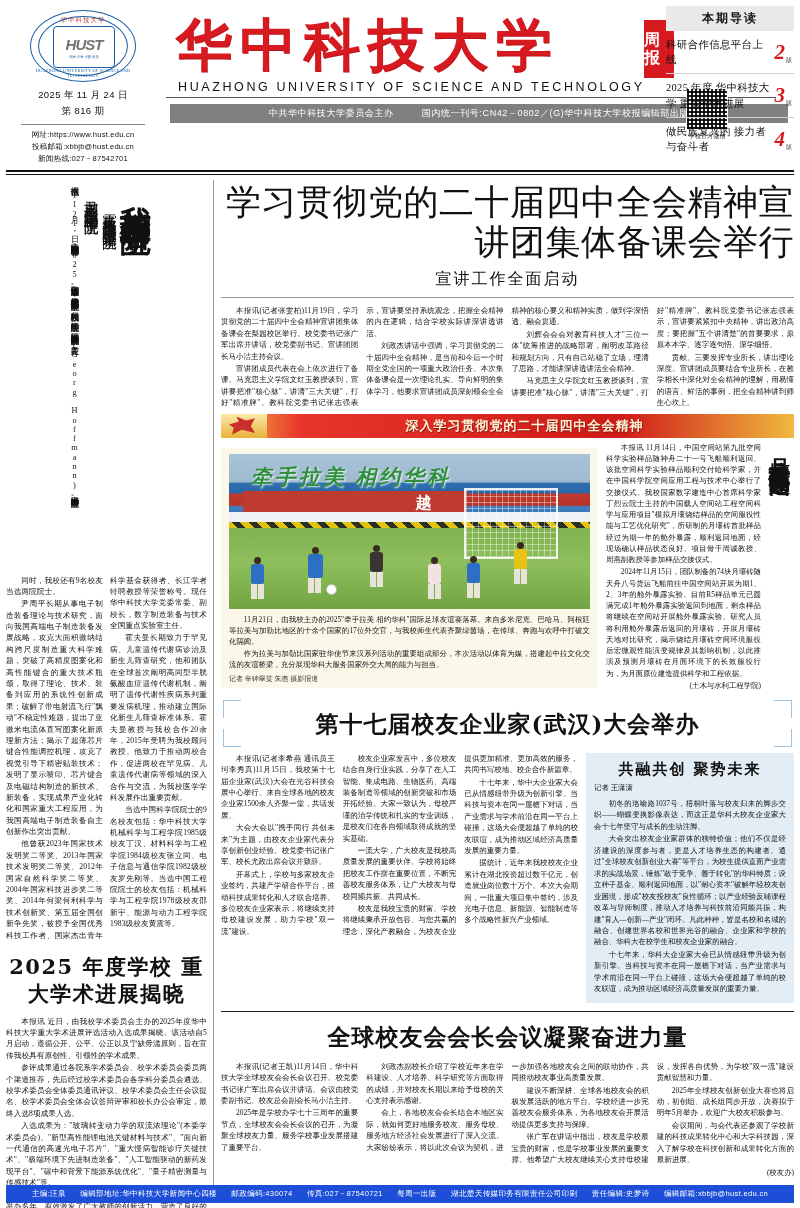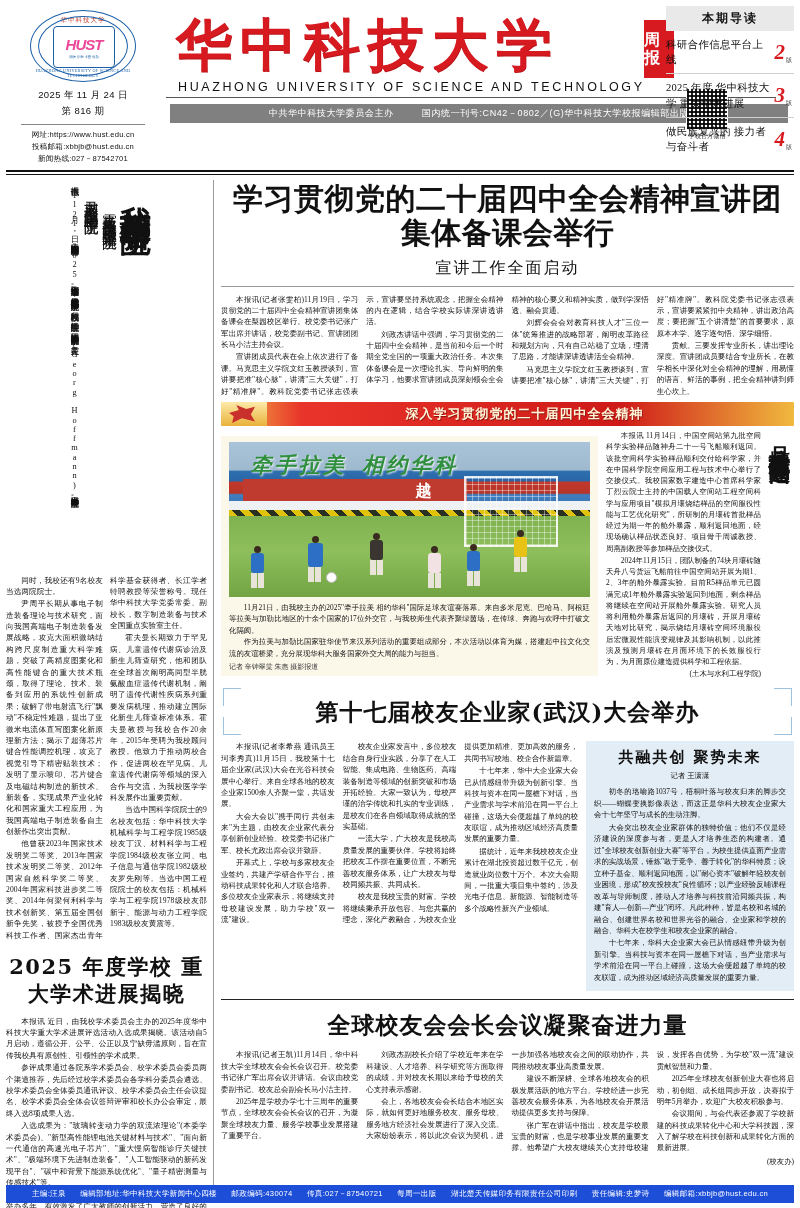--- a/index.html
+++ b/index.html
@@ -23,21 +23,21 @@
   }
   .logo-oval:after {
     content: ""; position: absolute; left: 7px; top: 5px; right: 7px; bottom: 5px;
     border: 1px solid #1a5fa8; border-radius: 50%;
   }
   .logo-inner {
     position: absolute; left: 22px; top: 15px; width: 62px; height: 42px;
     border: 1px solid #1a5fa8; border-radius: 4px; background: #fff;
     display: flex; flex-direction: column; align-items: center; justify-content: center;
   }
-  .logo-hust { font-family: "Liberation Sans", sans-serif; font-weight: bold; font-size: 15px; color: #ec4899; letter-spacing: -1px; font-style: italic; }
+  .logo-hust { font-family: "Liberation Sans", sans-serif; font-weight: bold; font-size: 15px; color: #737373; letter-spacing: -1px; font-style: italic; }
   .logo-sub { font-size: 3.4px; color: #1a5fa8; margin-top: 2px; }
   .logo-cn-top {
     position: absolute; top: 5px; left: 0; right: 0; text-align: center;
     font-size: 6.5px; color: #c0392b; letter-spacing: 1px;
   }
   .logo-arc {
     position: absolute; bottom: 3px; left: 0; right: 0; text-align: center;
     font-size: 4.2px; color: #1a5fa8; letter-spacing: .3px;
   }
   .mh-date { font-family: "Liberation Sans", sans-serif; font-size: 9.5px; margin-top: 7px; letter-spacing: .4px; }
@@ -131,22 +131,22 @@
   .lt-cols { column-count: 2; column-gap: 7px; column-rule: none; }
 
   .sec-head-2 {
     text-align: center; font-family: "DejaVu Serif", serif; font-weight: bold;
     font-size: 21px; line-height: 1.3; letter-spacing: 1.5px; margin: 12px 0 8px;
   }
   .sig { text-align: right; font-size: 7.4px; margin-top: 3px; }
 
   
   .h-main {
-    text-align: center; font-family: "DejaVu Serif", serif; font-weight: bold;
-    font-size: 30px; letter-spacing: .5px; line-height: 1.15; margin-top: 2px;
+    text-align: right; font-family: "DejaVu Serif", serif; font-weight: normal;
+    font-size: 35px; letter-spacing: .5px; line-height: 1.15; margin-top: 2px;
   }
   .h-sub {
     text-align: center; font-size: 16px; letter-spacing: 2px; margin-top: 7px;
     font-family: "Liberation Serif", serif;
   }
   .mtext { font-size: 7.5px; line-height: 1.52; text-align: justify; }
   .mtext p { text-indent: 2em; margin-bottom: 1px; }
   .m4 { column-count: 4; column-gap: 8px; }
   .m3 { column-count: 3; column-gap: 8px; }
 
@@ -190,21 +190,21 @@
   .pl .lg { width: 13px; height: 15px; background: linear-gradient(90deg, #e8e4da 45%, transparent 45% 55%, #e8e4da 55%); }
   .pl.b1 { left: 6%; } .pl.b1 .bd { background: #2c6fc4; }
   .pl.b2 { left: 22%; bottom: 10%; } .pl.b2 .bd { background: #2c6fc4; height: 24px; width: 15px; }
   .pl.b3 { left: 39%; bottom: 14%; } .pl.b3 .bd { background: #3a3530; }
   .pl.b4 { left: 55%; bottom: 6%; } .pl.b4 .bd { background: #f3e2e4; }
   .pl.b5 { left: 66%; bottom: 7%; } .pl.b5 .bd { background: #2c6fc4; }
   .pl.b6 { left: 79%; bottom: 16%; } .pl.b6 .bd { background: #e8c315; }
   .ball { position: absolute; left: 27%; bottom: 9%; width: 11px; height: 11px; border-radius: 50%; background: #fff; border: 1px solid #bbb; }
   .photo-cal {
     position: absolute; left: 6%; top: 6%;
-    font-family: Liberation Mono, monospace; font-size: 21px; font-weight: bold;
+    font-family: Liberation Serif, serif; font-size: 21px; font-weight: bold;
     color: #2f8f3e; letter-spacing: 3px; font-style: italic;
     text-shadow: 1px 1px 2px rgba(255,255,255,.9);
   }
   .photo-cap { font-size: 7.4px; line-height: 1.55; margin-top: 5px; text-align: justify; }
   .photo-cap p { text-indent: 2em; }
   .photo-credit { font-size: 7px; margin-top: 3px; color: #333; }
 
   
   .rv-block { display: flex; flex-direction: row-reverse; gap: 4px; height: 242px; }
   .rv-title {
@@ -230,21 +230,21 @@
     text-align: center; font-family: "DejaVu Serif", serif; font-weight: bold;
     font-size: 23px; letter-spacing: 1px;
   }
 
   
   .bluebox { background: #e3edf5; padding: 7px 8px; }
   .bb-title {
     text-align: center; font-family: "DejaVu Serif", serif; font-weight: bold;
     font-size: 15px; letter-spacing: 2px;
   }
-  .bb-by { text-align: center; font-size: 7.4px; margin-top: 4px; }
+  .bb-by { font-size: 7.4px; margin-top: 4px; }
   .bb-text { font-size: 7.4px; line-height: 1.55; text-align: justify; margin-top: 5px; }
   .bb-text p { text-indent: 2em; margin-bottom: 1px; }
 
   .h-bottom {
     text-align: center; font-family: "DejaVu Serif", serif; font-weight: bold;
     font-size: 23px; letter-spacing: 1px; margin: 10px 0 8px;
   }
 
   .hr-thin { border-top: 1px solid #999; margin: 7px 0; }
   .hr-dark { border-top: 1.6px solid #222; margin: 8px 0 6px; }

